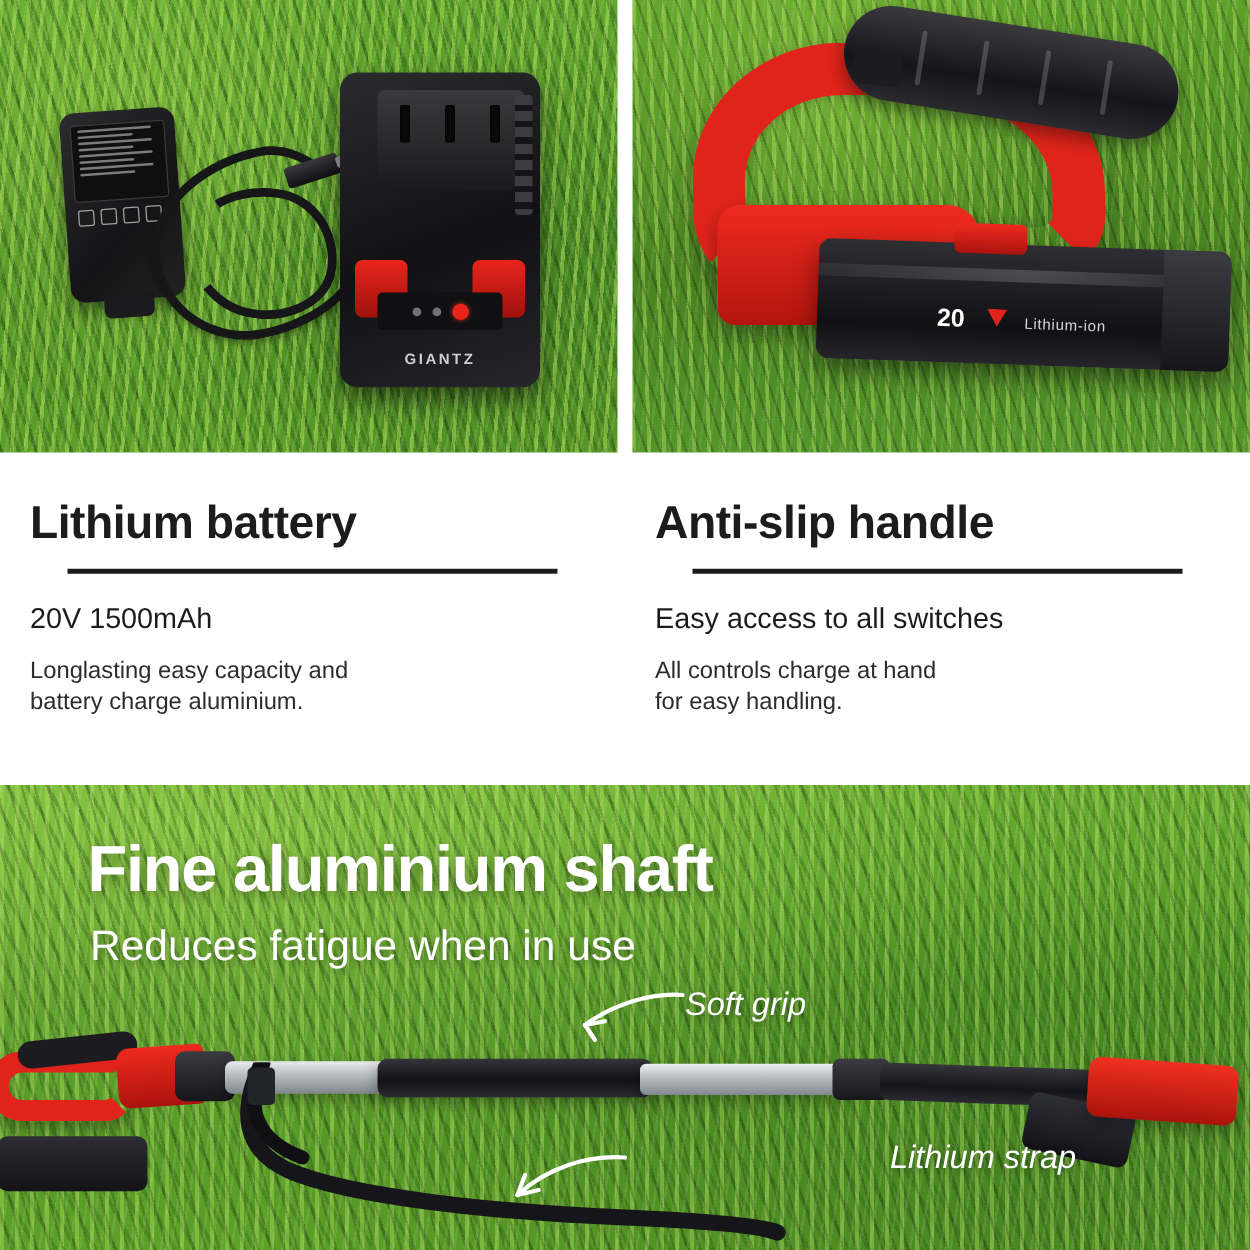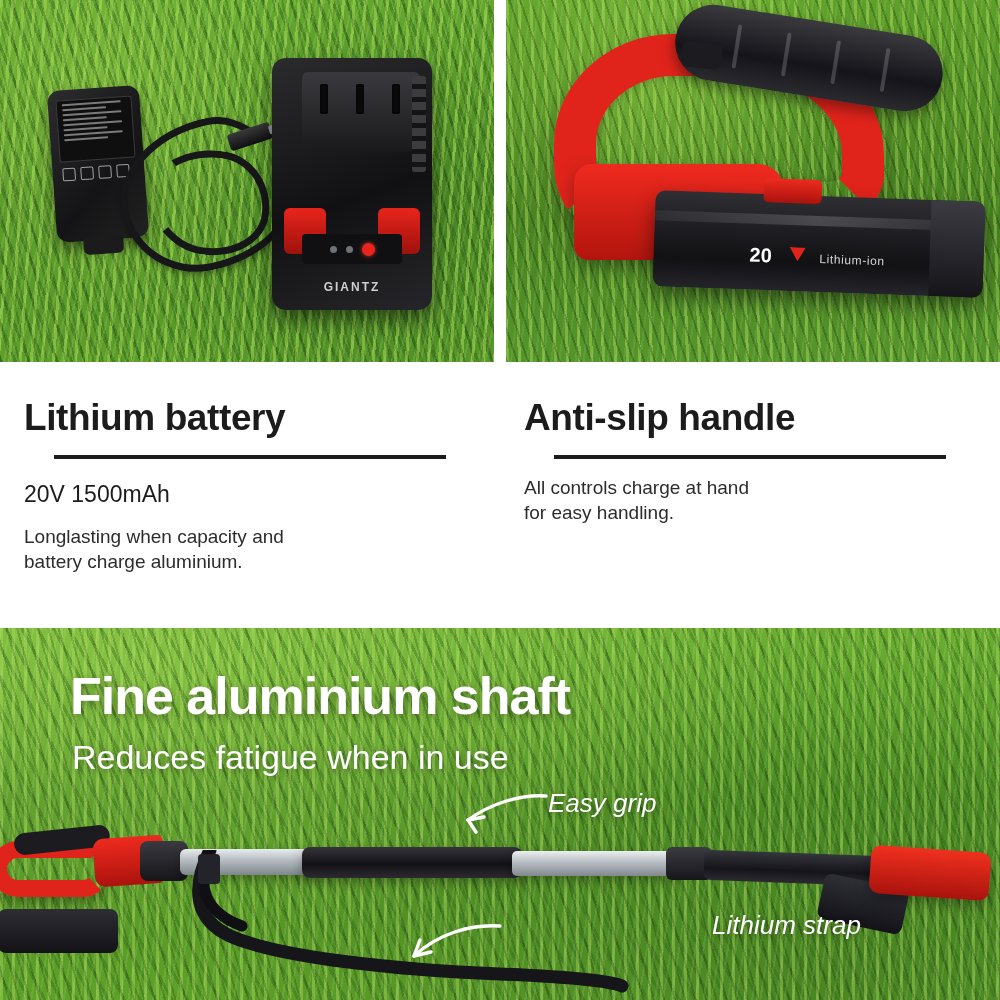--- a/index.html
+++ b/index.html
@@ -528,28 +528,29 @@
     </div>
   </div>
 
   <div class="mid">
 
     <div class="mid-col">
       <div class="mid-h">Lithium battery</div>
       <div class="rule"></div>
       <div class="mid-sub">20V 1500mAh</div>
       <div class="mid-body">
-        <div>Longlasting when capacity and</div>
+        <div>Longlasting easy capacity and</div>
         <div>battery charge aluminium.</div>
       </div>
     </div>
 
     <div class="mid-col">
       <div class="mid-h">Anti-slip handle</div>
       <div class="rule"></div>
+      <div class="mid-sub">Easy access to all switches</div>
       <div class="mid-body">
         <div>All controls charge at hand</div>
         <div>for easy handling.</div>
       </div>
     </div>
   </div>
 
   <div class="bottom">
     <div class="grass-big"></div>
 
@@ -577,21 +578,21 @@
         <path d="M40 0 C 26 36, 34 62, 72 76" stroke="#101014" stroke-width="11" fill="none" stroke-linecap="round"></path>
         <rect x="28" y="4" width="22" height="30" rx="4" fill="#23232a"></rect>
       </svg>
     </div>
 
     <svg class="arrow arrow-soft" width="90" height="44" viewBox="0 0 90 44">
       <path d="M86 6 C 60 4, 30 14, 8 30"></path>
       <path d="M8 30 L 24 27"></path>
       <path d="M8 30 L 16 42"></path>
     </svg>
-    <div class="callout soft">Easy grip</div>
+    <div class="callout soft">Soft grip</div>
 
     <svg class="arrow arrow-shoulder" width="100" height="46" viewBox="0 0 100 46">
       <path d="M96 8 C 66 6, 34 16, 10 38"></path>
       <path d="M10 38 L 27 34"></path>
       <path d="M10 38 L 16 22"></path>
     </svg>
     <div class="callout shoulder">Lithium strap</div>
   </div>
 
 </div>

